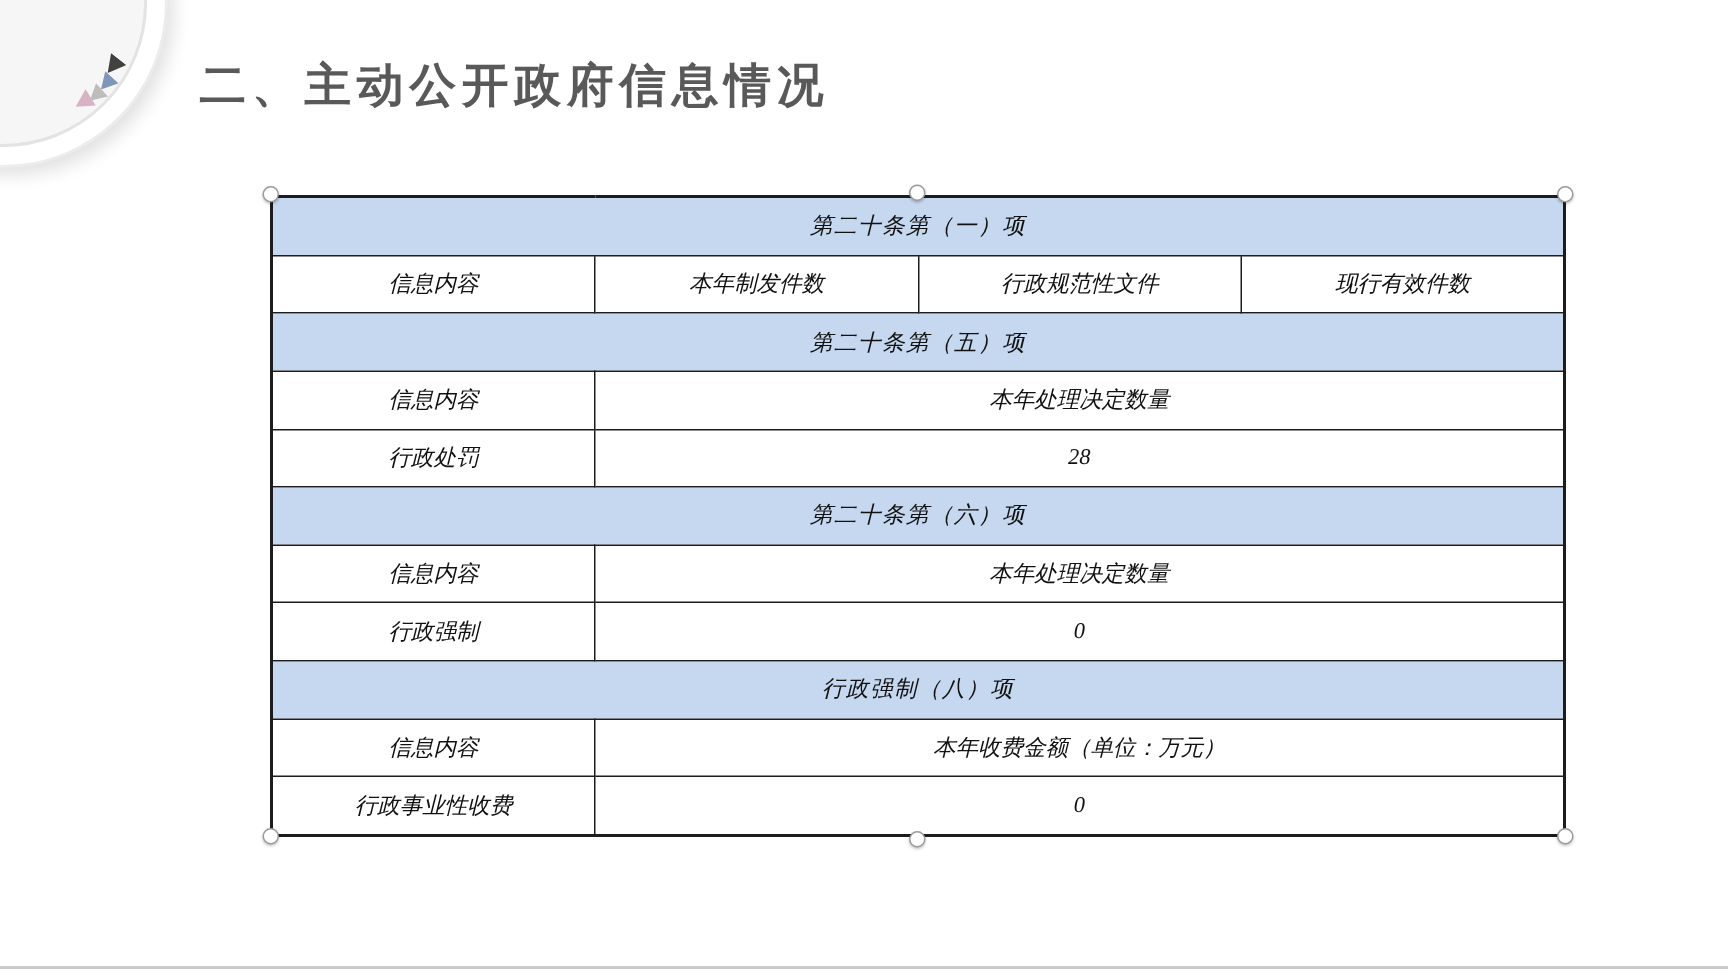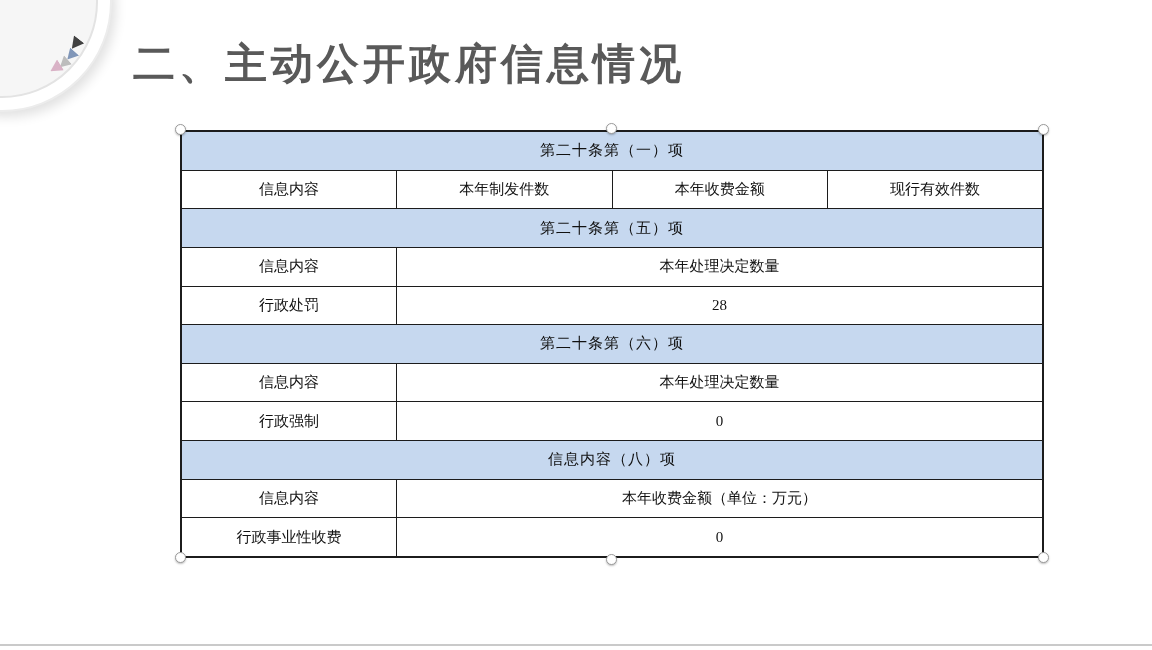--- a/index.html
+++ b/index.html
@@ -21,30 +21,30 @@
   }
   .tri{position:absolute;clip-path:polygon(0 0,100% 0,50% 100%);}
   .tri1{left:69px;top:38px;width:13px;height:12px;transform:rotate(38deg);}
   .tri2{left:65px;top:50px;width:12px;height:11px;transform:rotate(42deg);}
   .tri3{left:58px;top:58px;width:12px;height:11px;transform:rotate(48deg);}
   .tri4{left:49px;top:62px;width:13px;height:12px;transform:rotate(58deg);}
 
   
   .title{
     position:absolute;left:133px;top:36px;
-    font-size:42px;font-weight:bold;color:#595959;letter-spacing:4px;
+    font-size:31px;font-weight:bold;color:#595959;letter-spacing:4px;
     white-space:nowrap;
   }
 
   
   .tbl-wrap{position:absolute;left:180px;top:130px;width:864px;height:428px;}
   table.report{
     border-collapse:collapse;table-layout:fixed;width:100%;height:100%;
     font-family:"Liberation Serif",serif;font-size:15px;color:#111;
-    border:2px solid #1c1c1c;background:#fff;
+    border:2px solid #1c1c1c;background:#fff;font-style:italic;
   }
   table.report td,table.report th{
     border:1px solid #1c1c1c;height:28px;vertical-align:middle;
     text-align:center;font-weight:400;padding:0 4px;overflow:hidden;
   }
   th.sec{background:#c6d8ef;letter-spacing:1px;}
   td.label{text-align:left;padding-left:5px;}
 
   
   .handle{
@@ -79,21 +79,21 @@
           <col style="width:25%">
         </colgroup>
 
       <tbody>
           <tr>
             <th class="sec" colspan="4">第二十条第（一）项</th>
           </tr>
       <tr>
         <td>信息内容</td>
         <td>本年制发件数</td>
-        <td>本年收费金额</td>
+        <td>行政规范性文件</td>
         <td>现行有效件数</td>
       </tr>
 
       <tr>
             <th class="sec" colspan="4">第二十条第（五）项</th>
           </tr>
       <tr>
         <td>信息内容</td>
         <td colspan="3">本年处理决定数量</td>
       </tr>
@@ -108,21 +108,21 @@
       <tr>
         <td>信息内容</td>
         <td colspan="3">本年处理决定数量</td>
       </tr>
       <tr>
         <td class="label">行政强制</td>
         <td colspan="3">0</td>
       </tr>
 
       <tr>
-            <th class="sec" colspan="4">信息内容（八）项</th>
+            <th class="sec" colspan="4">行政强制（八）项</th>
           </tr>
       <tr>
         <td>信息内容</td>
         <td colspan="3">本年收费金额（单位：万元）</td>
       </tr>
       <tr>
         <td class="label">行政事业性收费</td>
         <td colspan="3">0</td>
       </tr>
     </tbody>

